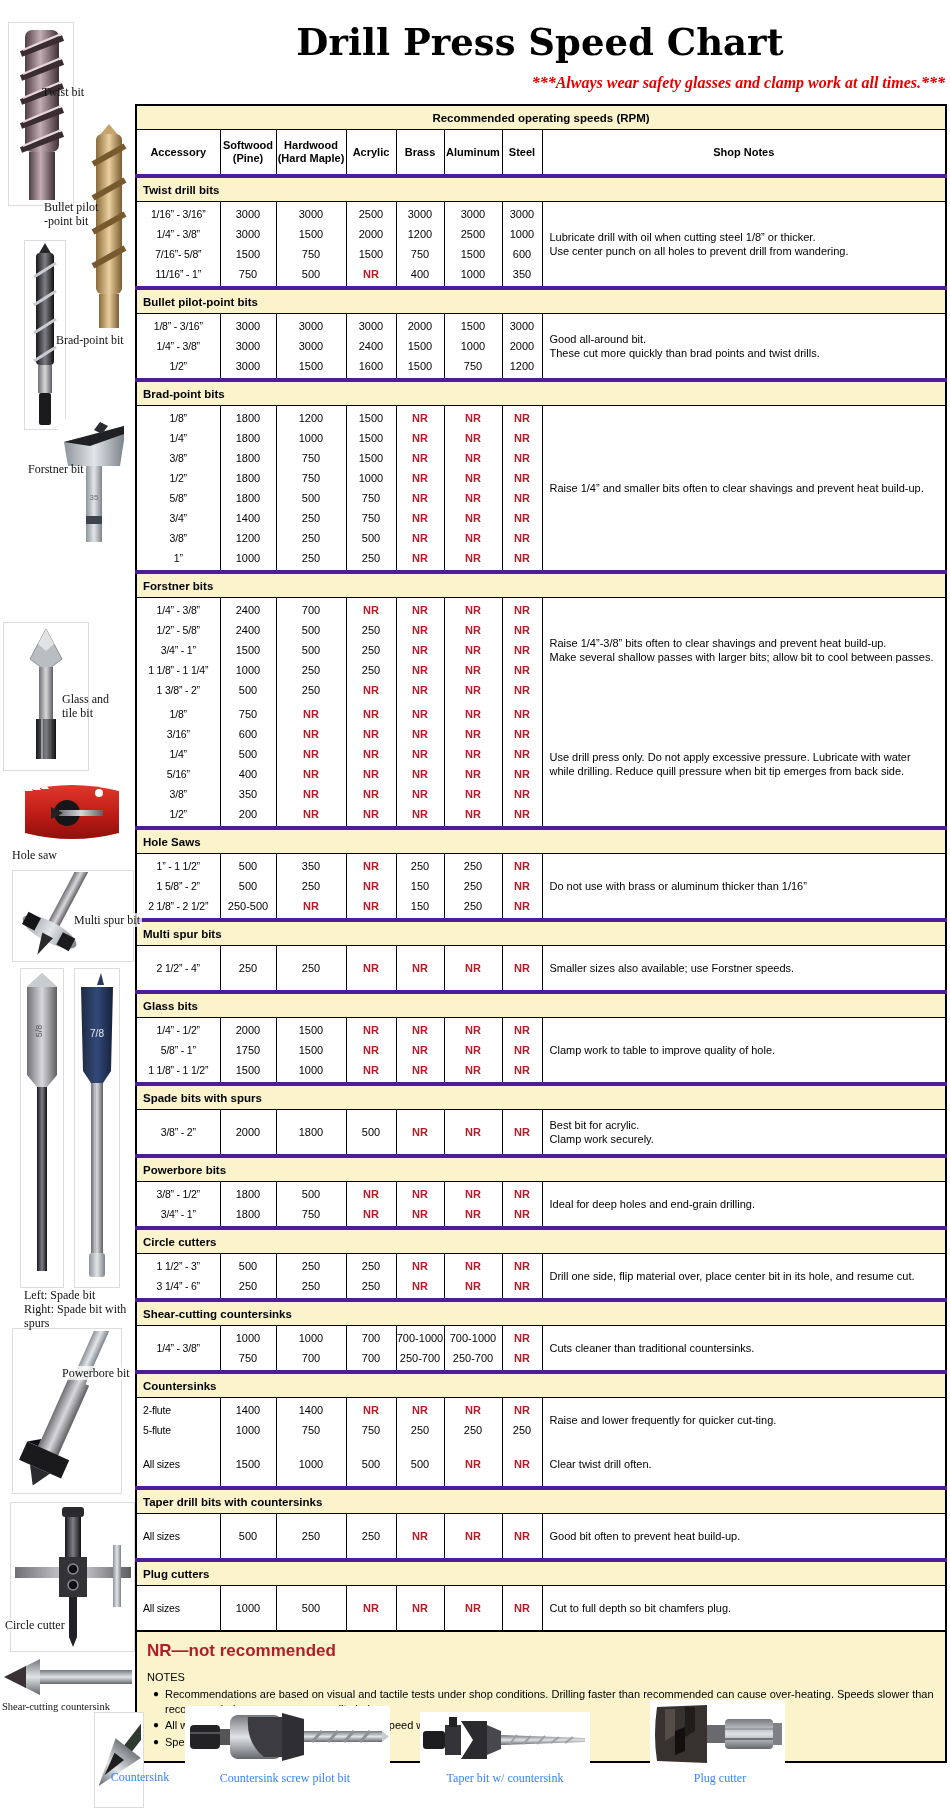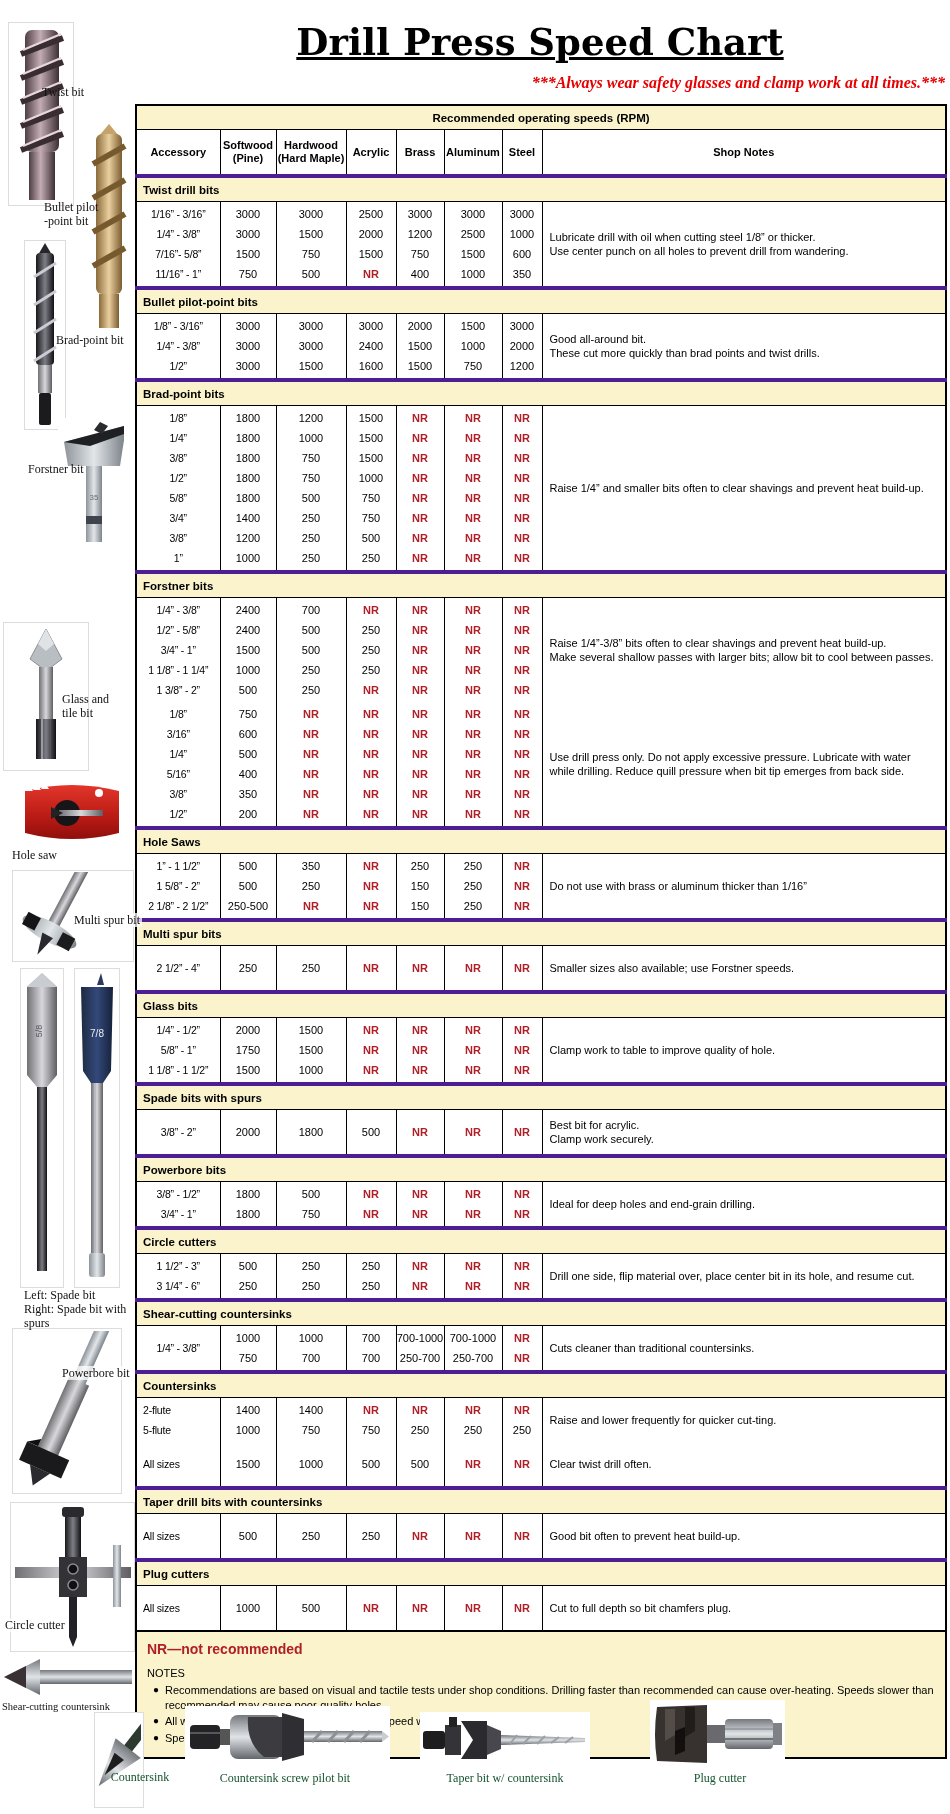--- a/index.html
+++ b/index.html
@@ -1,21 +1,21 @@
 <!DOCTYPE html>
 <html><head>
 <meta charset="utf-8">
 <style>
   html,body{margin:0;padding:0;background:#fff;}
   #app{position:relative;width:950px;height:1814px;background:#fff;overflow:hidden;
        font-family:"Liberation Sans",sans-serif;}
 
   
   .page-title{position:absolute;left:135px;top:20px;width:810px;text-align:center;
-    font-family:"DejaVu Serif",serif;font-weight:bold;font-size:37px;color:#000;letter-spacing:0px;text-decoration:underline;}
+    font-family:"DejaVu Serif",serif;font-weight:bold;font-size:37px;color:#000;letter-spacing:0px;}
   .page-subtitle{position:absolute;left:135px;top:74px;width:810px;text-align:right;
     font-family:"Liberation Serif",serif;font-weight:bold;font-style:italic;font-size:16px;color:#e60000;}
 
   
   .tbl-wrap{position:absolute;left:135px;top:104px;width:810px;}
   table.speed{border-collapse:collapse;table-layout:fixed;width:810px;border:2px solid #000;
     font-family:"Liberation Sans",sans-serif;color:#000;}
   table.speed td{overflow:hidden;}
   tr.tbl-title td{background:#faf3cc;text-align:center;font-weight:bold;font-size:11.5px;
     height:21px;border-bottom:1px solid #000;}
@@ -27,21 +27,21 @@
   tr.sec-body td:first-child{border-left:none;}
   .stack{display:flex;flex-direction:column;justify-content:center;}
   .stack .line{line-height:20px;text-align:center;font-size:11px;white-space:nowrap;}
   td.acc .line{font-size:10.5px;letter-spacing:-0.2px;}
   td.acc.left .line{text-align:left;padding-left:6px;}
   .line.nr{color:#b01e28;font-weight:bold;}
   tr.single .stack{min-height:40px;}
   td.notes-cell{padding:2px 7px !important;}
   .note-text{font-size:11px;line-height:14.5px;white-space:pre-line;text-align:left;}
   tr.legend-row td{background:#faf3cc;border-top:2px solid #000;padding:9px 10px 10px 10px;vertical-align:top;}
-  .legend-nr{color:#b01e28;font-weight:bold;font-size:14px;margin-bottom:10px;}
+  .legend-nr{color:#b01e28;font-weight:bold;font-size:17px;margin-bottom:10px;}
   .legend-hdr{font-size:11px;margin-bottom:4px;}
   .legend-item{display:flex;font-size:11px;line-height:14.5px;margin:2px 0;}
   .legend-item .bullet{width:18px;text-align:center;flex:none;font-size:10px;}
   .legend-item .btxt{flex:1;}
 
   
   .photo{position:absolute;background:#fff;border:1px solid #dcdcdc;display:flex;
     align-items:center;justify-content:center;overflow:hidden;}
   .nf{border:none;}
   .sb-label{position:absolute;font-family:"Liberation Serif",serif;font-size:12px;color:#111;
@@ -51,21 +51,21 @@
   .sb2{left:56px;top:333px;}
   .sb3{left:28px;top:462px;}
   .sb4{left:62px;top:692px;}
   .sb5{left:12px;top:848px;}
   .sb6{left:72px;top:913px;background:rgba(255,255,255,.75);padding:0 2px;}
   .sb7{left:24px;top:1288px;}
   .sb8{left:60px;top:1366px;background:rgba(255,255,255,.75);padding:0 2px;}
   .sb9{left:3px;top:1618px;background:rgba(255,255,255,.75);padding:0 2px;}
   .sb10{left:2px;top:1700px;font-size:10.5px;}
 
-  .bt-label{position:absolute;font-family:"Liberation Serif",serif;font-size:12px;color:#14532d;text-align:center;}
+  .bt-label{position:absolute;font-family:"Liberation Serif",serif;font-size:12px;color:#3b82f6;text-align:center;}
   .bl0{left:100px;top:1770px;width:80px;}
   .bl1{left:165px;top:1771px;width:240px;}
   .bl2{left:400px;top:1771px;width:210px;}
   .bl3{left:640px;top:1771px;width:160px;}
 </style>
 </head>
 <body>
 
 <div id="app">
 

